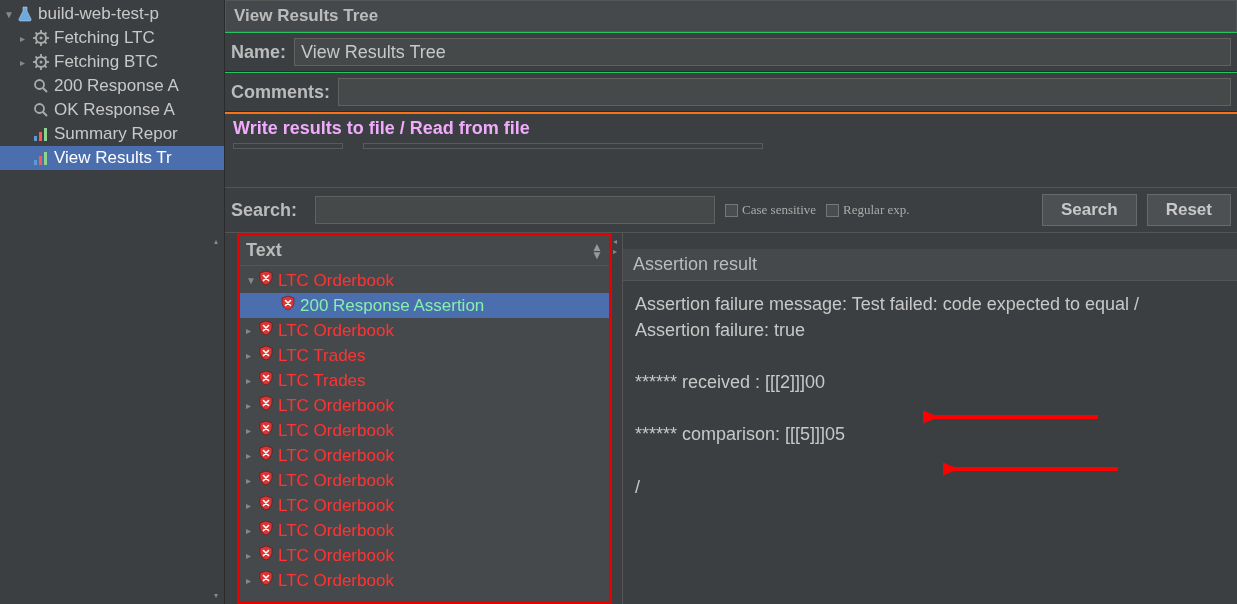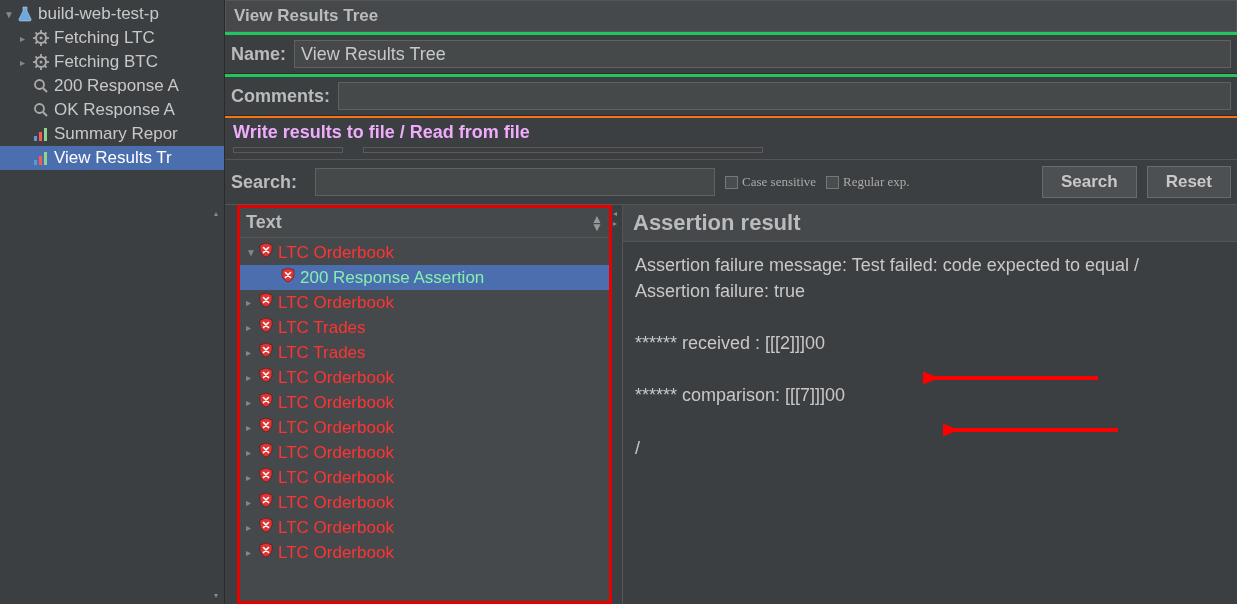--- a/index.html
+++ b/index.html
@@ -60,21 +60,21 @@
   background: #46494b;
   border: 1px solid #555;
   padding: 5px 8px;
   font-size: 17px;
   font-weight: bold;
   color: #bbbbbb;
 }
 .field-row {
   display: flex;
   align-items: center;
-  border-top: 3px solid #22c55e;
+  border-top: 1px solid #22c55e;
   border-bottom: 1px solid #2b2b2b;
   background: #3c3f41;
   padding: 5px 6px;
 }
 .field-label {
   font-size: 18px;
   font-weight: bold;
   color: #bbbbbb;
   margin-right: 8px;
 }
@@ -104,20 +104,21 @@
   border: 1px solid #5a5a5a;
   height: 6px;
   background: #3c3f41;
 }
 .search-row {
   display: flex;
   align-items: center;
   border-top: 1px solid #555;
   padding: 6px 6px;
   gap: 10px;
+  margin-top: 32px;
 }
 .sr-input {
   width: 400px;
   height: 28px;
   background: #45494a;
   border: 1px solid #616161;
 }
 .checkbox {
   display: inline-flex;
   align-items: center;
@@ -208,23 +209,24 @@
   flex: 1;
   display: flex;
   flex-direction: column;
   border-left: 1px solid #555;
   position: relative;
 }
 .r-header {
   background: #46494b;
   border-bottom: 1px solid #555;
   padding: 5px 10px;
-  font-size: 22px;
-  font-weight: bold;
+  font-size: 18px;
+  font-weight: normal;
   color: #bbbbbb;
+  margin-top: 16px;
 }
 .r-body {
   padding: 10px 12px;
   font-size: 18px;
   color: #c8c8c8;
   line-height: 1.45;
   position: relative;
 }
 .r-body p { margin: 0; }
 .arrow {
@@ -517,19 +519,19 @@
                 <path d="M10 0 L0 4 L10 8 z" fill="#ff0000"></path>
               </marker>
             </defs>
           <line x1="175" y1="12" x2="8" y2="12" stroke="#ff0000" stroke-width="4" marker-end="url(#ah2)"></line>
         </svg>
           <p>Assertion failure message: Test failed: code expected to equal /</p>
           <p>Assertion failure: true</p>
           <p>&nbsp;</p>
           <p>****** received  : [[[2]]]00</p>
           <p>&nbsp;</p>
-          <p>****** comparison: [[[7]]]00</p>
+          <p>****** comparison: [[[5]]]05</p>
           <p>&nbsp;</p>
           <p>/</p>
         </div>
     </div>
   </div>
 </div>
 
 </body></html>

